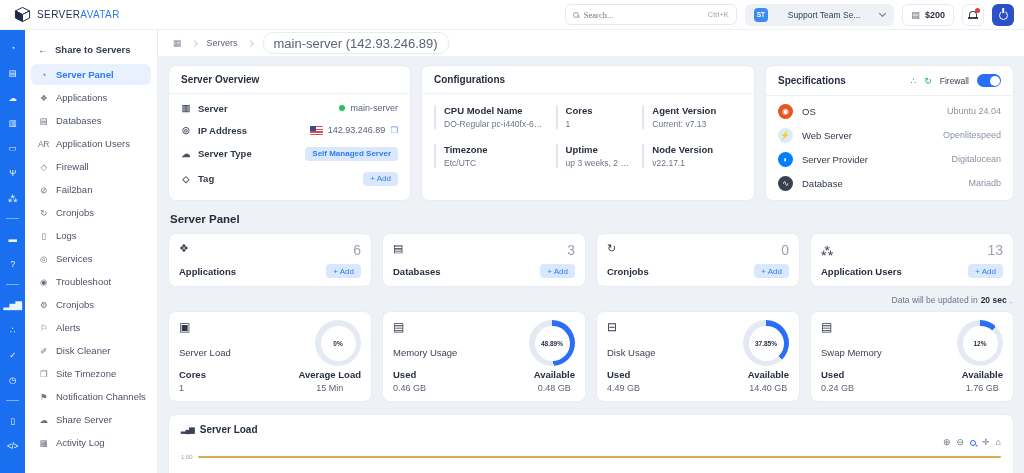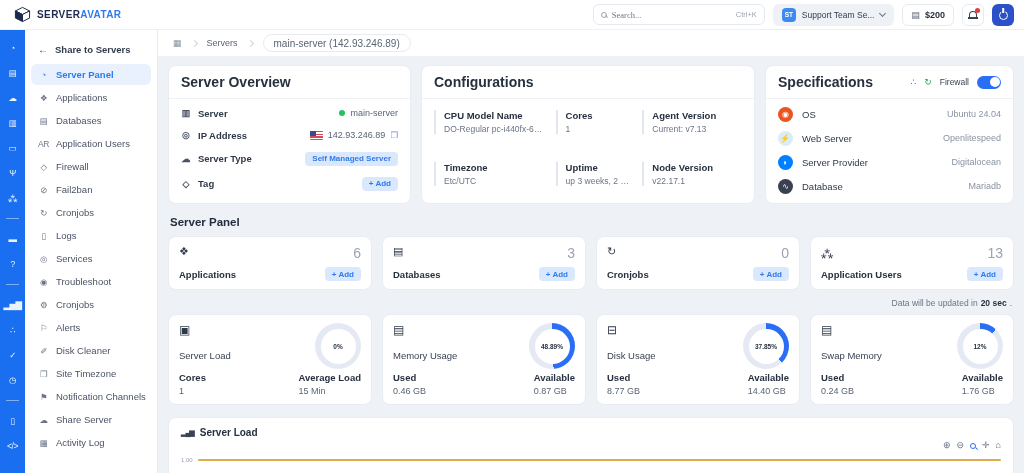--- a/index.html
+++ b/index.html
@@ -1,29 +1,29 @@
 <!DOCTYPE html>
 <html><head>
 <meta charset="utf-8">
 <style>
   *{margin:0;padding:0;box-sizing:border-box}
   html,body{width:1024px;height:473px;overflow:hidden;background:#eef2f7;font-family:"Liberation Sans",sans-serif}
 
   
   .topbar{position:fixed;top:0;left:0;width:1024px;height:30px;background:#fff;border-bottom:1px solid #edf0f4;display:flex;align-items:center;justify-content:space-between;padding:0 10px;z-index:10}
   .brand{display:flex;align-items:center;gap:6px;padding-left:4px}
-  .brand-text{font-size:10px;font-weight:700;letter-spacing:.4px;color:#1d2a4d}
+  .brand-text{font-size:10px;font-weight:400;letter-spacing:.4px;color:#1d2a4d}
   .brand-text .sec{color:#2f7bed}
   .top-right{display:flex;align-items:center;gap:8px}
   .search{position:relative;display:flex;align-items:center;width:172px;height:21px;border:1px solid #e5e9ef;border-radius:6px;padding:0 7px;gap:5px;background:#fff}
   .search input{border:0;outline:0;flex:1;min-width:0;font-size:8.5px;color:#444;font-family:Liberation Serif, serif;background:transparent}
   .kbd{font-size:7.5px;color:#9aa3b2}
   .mag{width:6px;height:6px;border:1.2px solid #9aa3b2;border-radius:50%;position:relative;flex:none}
   .mag::after{content:"";position:absolute;width:3px;height:1.2px;background:#9aa3b2;transform:rotate(45deg);right:-2.5px;bottom:-1px}
-  .team{display:flex;align-items:center;gap:6px;background:#eef1f6;border-radius:6px;height:22px;padding:0 9px;cursor:pointer}
+  .team{display:flex;align-items:center;gap:20px;background:#eef1f6;border-radius:6px;height:22px;padding:0 9px;cursor:pointer}
   .avatar{width:14px;height:14px;border-radius:4px;background:#3d8af0;color:#fff;font-size:6.5px;font-weight:700;display:flex;align-items:center;justify-content:center}
   .team-lbl{font-size:8.5px;color:#333c4c}
   .chev{width:5px;height:5px;border-right:1.2px solid #6b7486;border-bottom:1.2px solid #6b7486;transform:rotate(45deg);margin-top:-2px}
   .pillbtn{display:flex;align-items:center;gap:5px;height:22px;border:1px solid #e7ebf0;border-radius:6px;padding:0 8px;background:#fff;cursor:pointer}
   .wallet{font-size:9px;color:#5a6475}
   .balance-txt{font-size:9px;font-weight:700;color:#27303f}
   .iconbtn{width:22px;height:22px;border:1px solid #e7ebf0;border-radius:6px;background:#fff;display:flex;align-items:center;justify-content:center;position:relative;cursor:pointer}
   .bell{width:8px;height:8px;border:1.2px solid #3a4354;border-bottom:0;border-radius:50% 50% 0 0;position:relative}
   .bell::after{content:"";position:absolute;left:-2px;right:-2px;bottom:0;height:1.2px;background:#3a4354}
   .reddot{position:absolute;top:3px;right:3px;width:5px;height:5px;border-radius:50%;background:#e23b3b}
@@ -45,41 +45,41 @@
   .nic{width:11px;flex:none;font-size:8.5px;color:#6b7486;display:flex;justify-content:center;letter-spacing:-.5px}
   .navitem.active{background:#e8f1fd;color:#2b7df0;font-weight:700}
   .navitem.active .nic{color:#2b7df0}
 
   
   .main{margin-left:158px;padding-top:30px}
   .crumbs{height:27px;background:#fff;border-bottom:1px solid #edf0f4;display:flex;align-items:center;gap:10px;padding:0 15px}
   .crumb-ic{font-size:9px;color:#8a93a3}
   .cchev{width:5px;height:5px;border-right:1px solid #ccd2db;border-bottom:1px solid #ccd2db;transform:rotate(-45deg)}
   .crumb{font-size:9px;color:#5a6475;cursor:pointer}
-  .crumb-pill{font-size:10px;color:#5a6475;border:1px solid #e7ebf0;border-radius:10px;padding:2.5px 10px;background:#fff;cursor:pointer}
+  .crumb-pill{font-size:13px;color:#5a6475;border:1px solid #e7ebf0;border-radius:10px;padding:2.5px 10px;background:#fff;cursor:pointer}
   .content{padding:8px 10px 0 10px}
 
   .card{background:#fff;border:1px solid #e9edf3;border-radius:8px}
   .grid3{display:grid;grid-template-columns:243px 334px 1fr;gap:10px}
   .card-title-row{display:flex;align-items:center;justify-content:space-between;padding:8px 12px;border-bottom:1px solid #eef1f6}
-  .card-title{font-size:14px;font-weight:700;color:#27303f}
+  .card-title{font-size:10px;font-weight:700;color:#27303f}
 
   .ov-rows{padding:3px 0 5px}
   .ov-row{display:flex;align-items:center;justify-content:space-between;padding:5.5px 12px}
   .ov-label{display:flex;align-items:center;gap:7px;font-size:9.5px;font-weight:700;color:#2f3949}
   .oic{font-size:9px;color:#4a5365;width:10px;display:flex;justify-content:center}
   .ov-val{display:flex;align-items:center;gap:5px;font-size:9px;color:#5a6475}
   .dot-green{width:6px;height:6px;border-radius:50%;background:#21c45d}
   .flag{width:13px;height:9px;background:repeating-linear-gradient(#d64b5a 0 1.3px,#fff 1.3px 2.6px);position:relative;border-radius:1px;overflow:hidden;flex:none}
   .flag::before{content:"";position:absolute;left:0;top:0;width:6px;height:5px;background:#3a4a8c}
   .copy-ic{font-size:8.5px;color:#5b8df0;cursor:pointer}
   .badge{background:#d9e8fc;color:#2f7bed;font-size:8px;font-weight:700;border-radius:4px;padding:2.5px 7px}
-  .addbtn{background:#d9e8fc;color:#2f7bed;font-size:8px;font-weight:700;border-radius:4px;padding:2.5px 7px;cursor:pointer;border:0;font-family:inherit}
-
-  .cfg-grid{display:grid;grid-template-columns:1.1fr .75fr 1fr;gap:28px 12px;padding:11px 12px}
+  .addbtn{background:#d9e8fc;color:#2f7bed;font-size:8px;font-weight:400;border-radius:4px;padding:2.5px 7px;cursor:pointer;border:0;font-family:inherit}
+
+  .cfg-grid{display:grid;grid-template-columns:1.1fr .75fr 1fr;gap:15px 12px;padding:11px 12px}
   .cfg-item{border-left:2px solid #e2e7ef;padding-left:8px;min-width:0}
   .cfg-label{font-size:9.5px;font-weight:700;color:#27303f;margin-bottom:3px;white-space:nowrap}
   .cfg-val{font-size:8.5px;color:#6b7486;white-space:nowrap;overflow:hidden;text-overflow:ellipsis}
 
   .spec-actions{display:flex;align-items:center;gap:8px}
   .share-ic{color:#2f7bed;font-size:9px;cursor:pointer}
   .refresh-ic{color:#1fa95c;font-size:9px;cursor:pointer}
   .fw-label{font-size:8.5px;color:#3a4354}
   .toggle{width:24px;height:13px;background:#2b6ef6;border-radius:7px;position:relative;cursor:pointer}
   .toggle::after{content:"";position:absolute;right:1.5px;top:1.5px;width:10px;height:10px;background:#fff;border-radius:50%}
@@ -103,21 +103,21 @@
   .note b{color:#27303f}
 
   .metric-card{padding:8px 10px;position:relative}
   .m-ic{font-size:12px;color:#2f3949}
   .m-label{font-size:9.5px;color:#3a4354;margin-top:13px;white-space:nowrap}
   .donut{position:absolute;top:8px;right:10px;width:46px;height:46px;border-radius:50%;display:flex;align-items:center;justify-content:center}
   .donut-in{width:35px;height:35px;border-radius:50%;background:#fff;display:flex;align-items:center;justify-content:center;font-size:6.5px;font-weight:700;color:#27303f}
   .m-bottom{display:flex;justify-content:space-between;margin-top:11px}
   .m-col .l{font-size:9.5px;font-weight:700;color:#27303f}
   .m-col .v{font-size:9px;color:#5a6475;margin-top:3px}
-  .m-col.right{text-align:left}
+  .m-col.right{text-align:center}
 
   .chart-card{margin-top:12px;padding:9px 12px;height:120px}
   .chart-title{display:flex;align-items:center;gap:6px;font-size:10px;font-weight:700;color:#27303f}
   .cic{font-size:7px;letter-spacing:-1px;color:#3a4354}
   .chart-toolbar{display:flex;justify-content:flex-end;align-items:center;gap:6px;margin-top:3px;color:#6b7486;font-size:9px}
   .tb{cursor:pointer;line-height:1}
   .tb.home{color:#3a4354}
   .mag2{width:6px;height:6px;border:1.3px solid #2b6ef6;border-radius:50%;position:relative;display:inline-block;cursor:pointer}
   .mag2::after{content:"";position:absolute;width:3px;height:1.3px;background:#2b6ef6;transform:rotate(45deg);right:-3px;bottom:-1.5px}
   .chart-line-row{display:flex;align-items:center;margin-top:7px}
@@ -463,34 +463,34 @@
         <div class="donut" style="background: conic-gradient(rgb(43, 110, 246) 48.89%, rgb(228, 233, 244) 48.89%, rgb(228, 233, 244) 100%);">
             <span class="donut-in">48.89%</span>
           </div>
         <div class="m-bottom">
           <div class="m-col">
               <div class="l">Used</div>
               <div class="v">0.46 GB</div>
             </div>
           <div class="m-col right">
               <div class="l">Available</div>
-              <div class="v">0.87 GB</div>
+              <div class="v">0.48 GB</div>
             </div>
         </div>
       </section>
       <section class="card metric-card">
         <div class="m-ic">⊟</div>
         <div class="m-label">Disk Usage</div>
         <div class="donut" style="background: conic-gradient(rgb(43, 110, 246) 37.85%, rgb(228, 233, 244) 37.85%, rgb(228, 233, 244) 100%);">
             <span class="donut-in">37.85%</span>
           </div>
         <div class="m-bottom">
           <div class="m-col">
               <div class="l">Used</div>
-              <div class="v">8.77 GB</div>
+              <div class="v">4.49 GB</div>
             </div>
           <div class="m-col right">
               <div class="l">Available</div>
               <div class="v">14.40 GB</div>
             </div>
         </div>
       </section>
       <section class="card metric-card">
         <div class="m-ic">▤</div>
         <div class="m-label">Swap Memory</div>

